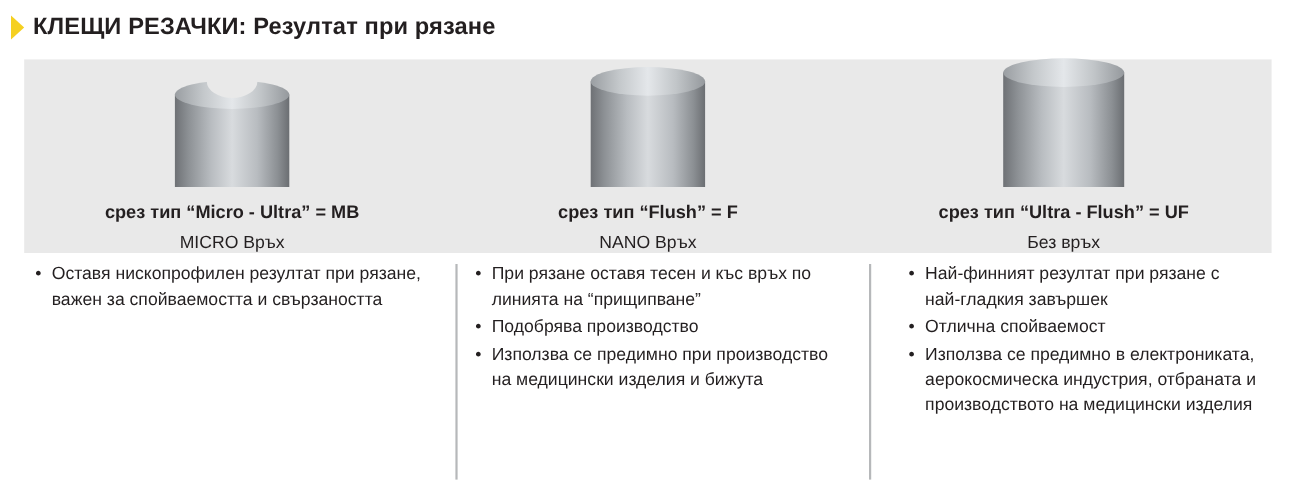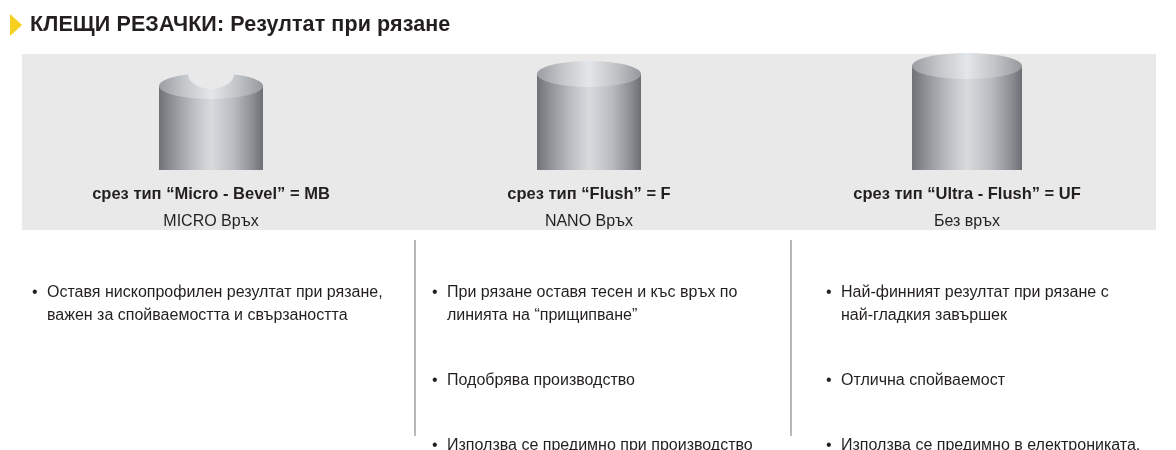--- a/index.html
+++ b/index.html
@@ -182,21 +182,20 @@
     list-style: none;
     margin: 0;
     padding: 0;
   }
   ul.blist li {
     position: relative;
     padding-left: 15px;
     font-size: 16px;
     line-height: 1.44;
     margin-bottom: 2px;
-    margin-top: 42px;
   }
   ul.blist li::before {
     content: "\2022";
     position: absolute;
     left: 0;
     top: 0;
     font-size: 16px;
     line-height: 1.44;
   }
 </style>
@@ -216,21 +215,21 @@
 
     <div class="col">
       <div class="cyl-wrap">
         <div class="cyl">
           <div class="cyl-top"></div>
           <div class="cyl-notch">
               <div class="saddle"></div>
             </div>
         </div>
       </div>
-      <div class="cap-bold">срез тип “Micro - Bevel” = MB</div>
+      <div class="cap-bold">срез тип “Micro - Ultra” = MB</div>
       <div class="cap-sub">MICRO Връх</div>
     </div>
 
     <div class="col">
       <div class="cyl-wrap">
         <div class="cyl tall">
           <div class="cyl-top"></div>
         </div>
       </div>
       <div class="cap-bold">срез тип “Flush” = F</div>

